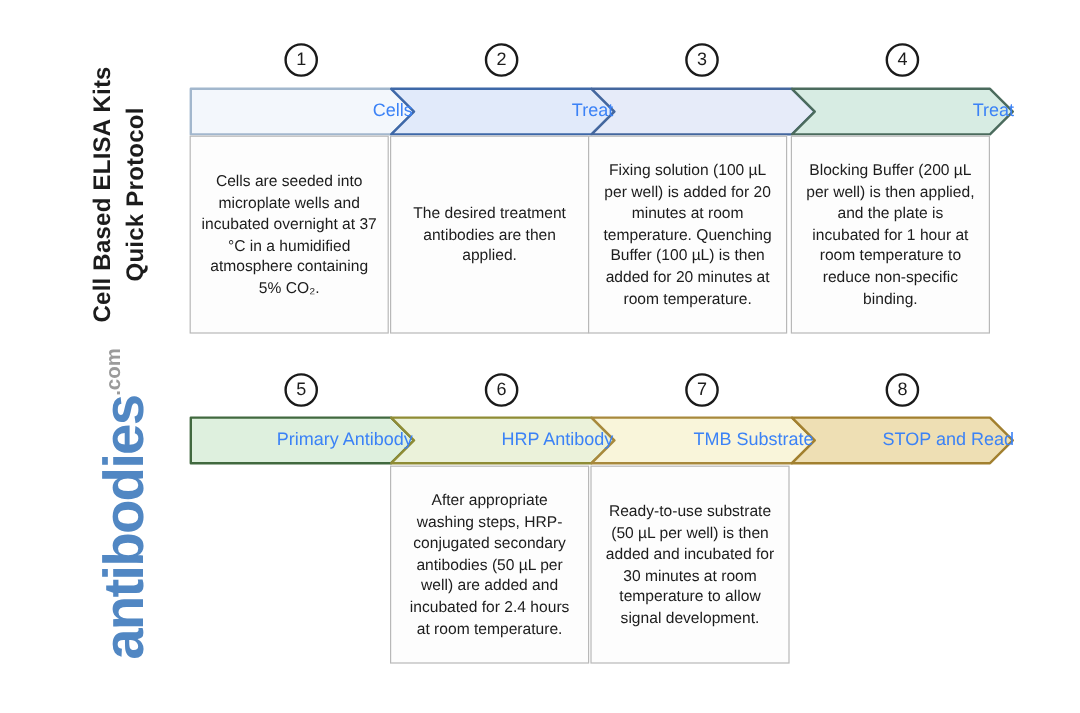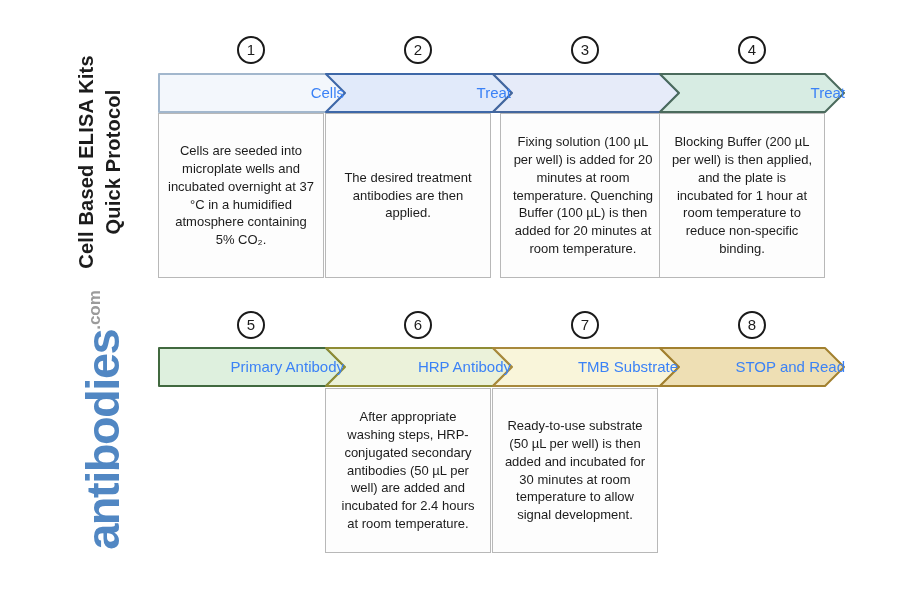--- a/index.html
+++ b/index.html
@@ -71,21 +71,21 @@
     <div class="alabel" style="left:0px;top:73px">Cells</div>
     <div class="alabel" style="left:167px;top:73px">Treat</div>
     <div class="alabel" style="left:501px;top:73px">Treat</div>
 
     <div class="desc-box" style="left:0px;top:113px">
         <span>Cells are seeded into microplate wells and incubated overnight at 37 °C in a humidified atmosphere containing 5% CO₂.</span>
       </div>
     <div class="desc-box" style="left:167px;top:113px">
         <span>The desired treatment antibodies are then applied.</span>
       </div>
-    <div class="desc-box" style="left:342px;top:113px">
+    <div class="desc-box" style="left:332px;top:113px">
         <span>Fixing solution (100 µL per well) is added for 20 minutes at room temperature. Quenching Buffer (100 µL) is then added for 20 minutes at room temperature.</span>
       </div>
     <div class="desc-box" style="left:501px;top:113px">
         <span>Blocking Buffer (200 µL per well) is then applied, and the plate is incubated for 1 hour at room temperature to reduce non-specific binding.</span>
       </div>
 
     <div class="num-circle" style="left:79px;top:311px">5</div>
     <div class="num-circle" style="left:246px;top:311px">6</div>
     <div class="num-circle" style="left:413px;top:311px">7</div>
     <div class="num-circle" style="left:580px;top:311px">8</div>

